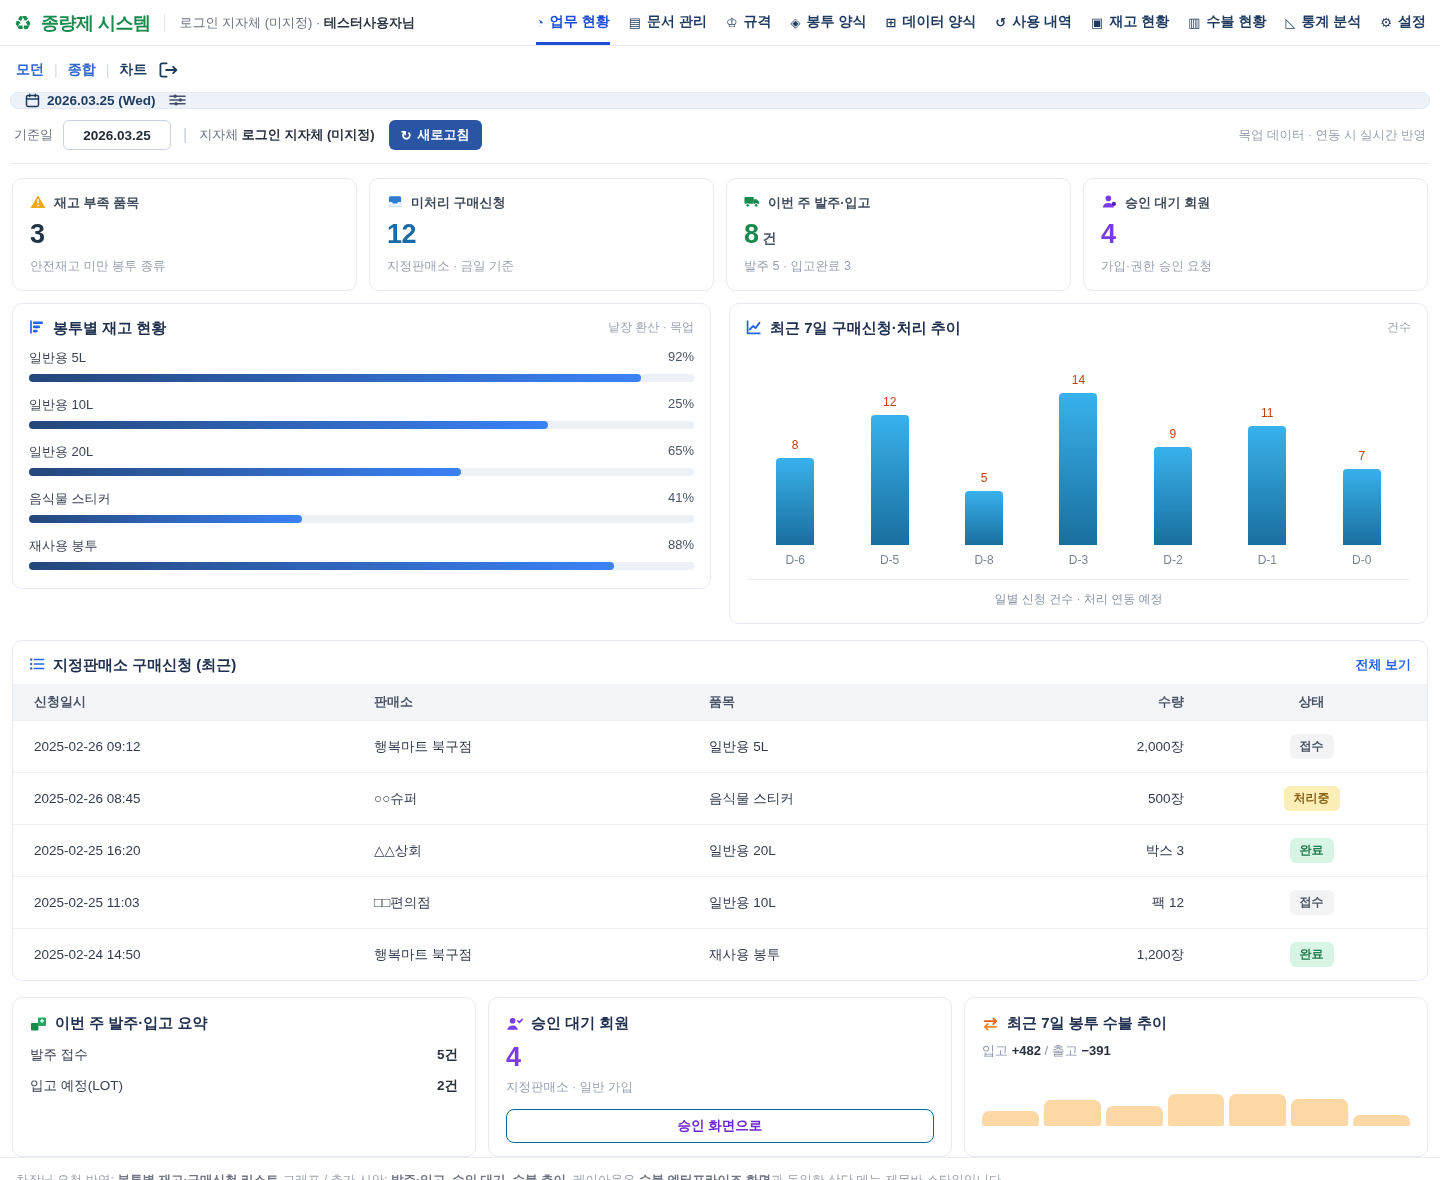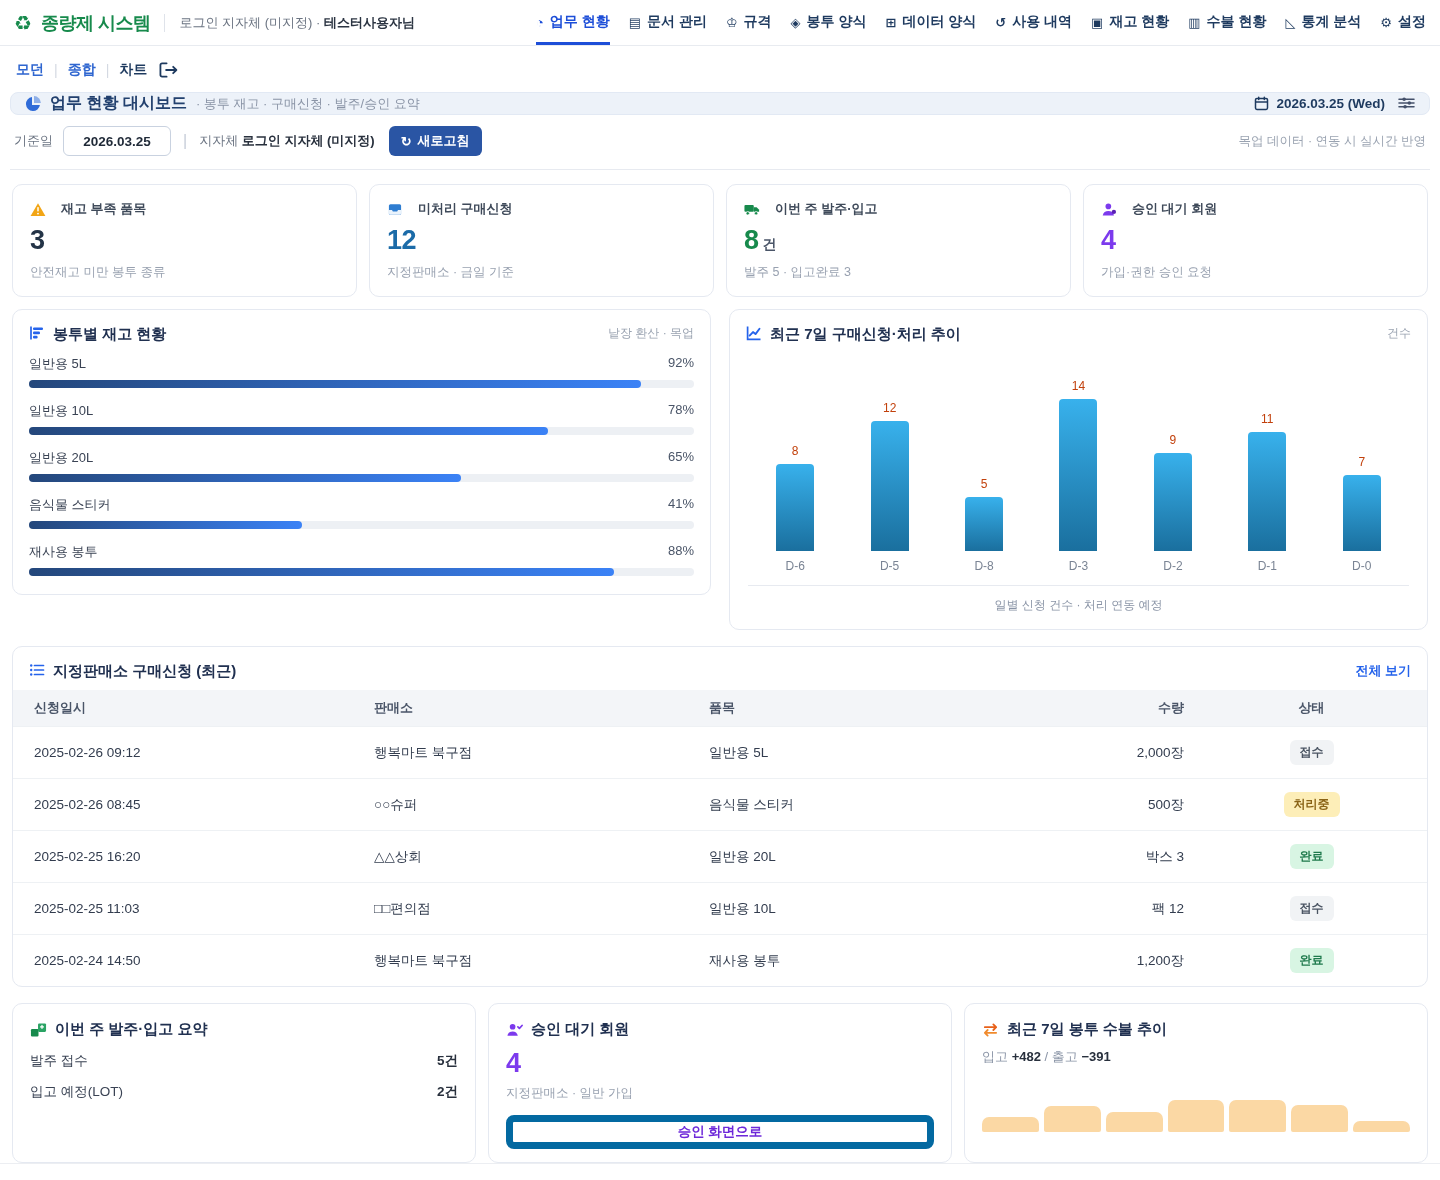--- a/index.html
+++ b/index.html
@@ -36,21 +36,21 @@
 .f-label{font-size:13px;color:#6b7482}
 .f-input{width:108px;height:30px;border:1px solid #c9d2e0;border-radius:6px;font-family:"Liberation Sans",sans-serif;font-weight:600;font-size:13.5px;color:#1f2937;padding:0 8px;text-align:center}
 .f-divider{color:#c5ccd8;margin:0 2px}
 .f-org{font-size:13px;color:#6b7482}
 .f-org b{color:#28303d}
 .refresh-btn{background:#2a55a4;color:#fff;border:none;border-radius:6px;height:30px;padding:0 12px;font-family:"Liberation Sans",sans-serif;font-weight:600;font-size:13px;display:flex;align-items:center;gap:6px;cursor:pointer;margin-left:4px}
 .f-note{margin-left:auto;font-size:12.5px;color:#9aa3b1}
 
 .kpirow{display:grid;grid-template-columns:repeat(4,1fr);gap:12px;margin:14px 12px 0}
 .kpi{border:1px solid #e5e9f1;border-radius:10px;padding:15px 17px;background:#fff}
-.kpi-head{display:flex;align-items:center;gap:15px;font-size:13px;color:#3f4a5a;font-weight:600}
+.kpi-head{display:flex;align-items:flex-start;gap:8px;font-size:13px;color:#3f4a5a;font-weight:600}
 .kpi-ic svg{width:16px;height:15px}
 .kpi-val{font-size:27px;font-weight:bold;margin-top:7px;letter-spacing:-.5px}
 .kpi-suffix{font-size:14px;color:#4a5568;font-weight:600;margin-left:4px}
 .kpi-sub{font-size:12.5px;color:#98a1b0;margin-top:8px}
 
 .panel{border:1px solid #e5e9f1;border-radius:10px;background:#fff}
 .panel-head{display:flex;gap:8px;padding:15px 16px 9px}
 .panel-title{font-size:15px;font-weight:bold;color:#203050}
 .panel-note{margin-left:auto;font-size:12px;color:#9aa3b1}
 .midrow{display:grid;grid-template-columns:1fr 1fr;gap:18px;margin:12px 12px 0;align-items:start}
@@ -84,21 +84,21 @@
 .badge.green{background:#d8f5e3;color:#1f7a4d}
 
 .botrow{display:grid;grid-template-columns:1fr 1fr 1fr;gap:12px;margin:16px 12px 0}
 .bot-panel{border:1px solid #e5e9f1;border-radius:10px;background:#fff;padding:16px 17px;height:160px}
 .bp-head{display:flex;align-items:center;gap:8px;font-size:15px;font-weight:bold;color:#203050}
 .ord-row{display:flex;justify-content:space-between;font-size:13.5px;color:#3a4354;margin-top:13px}
 .ord-val{font-weight:bold;color:#28303d}
 .ord-val.green{color:#15803d}
 .appr-val{font-size:27px;font-weight:bold;color:#7c3aed;margin-top:9px}
 .appr-sub{font-size:12.5px;color:#98a1b0;margin-top:6px}
-.appr-btn{margin-top:13px;width:100%;height:34px;border:7px solid #0369a1;background:#fff;border-radius:8px;color:#6d28d9;font-family:Liberation Serif, serif;font-weight:600;font-size:13.5px;cursor:pointer}
+.appr-btn{margin-top:13px;width:100%;height:34px;border:1px solid #0369a1;background:#fff;border-radius:8px;color:#6d28d9;font-family:Liberation Sans, sans-serif;font-weight:600;font-size:13.5px;cursor:pointer}
 .flow-sub{font-size:13px;color:#8a94a6;margin-top:9px}
 .flow-sub b{color:#28303d}
 .flow-bars{display:flex;align-items:flex-end;gap:5px;height:36px;margin-top:30px}
 .flow-bar{flex:1;background:#fbd8a4;border-radius:7px 7px 2px 2px}
 
 .footnote{margin-top:auto;border-top:1px solid #eceef2;padding:14px 16px 16px;font-size:12.5px;color:#9aa0ac}
 .footnote b{color:#707684}
 </style>
 </head>
 <body>
@@ -167,30 +167,20 @@
     </span>
   <span class="logout-ic">
     <svg width="19" height="16" viewBox="0 0 20 16">
         <path d="M8 1H3.2A1.7 1.7 0 0 0 1.5 2.7v10.6A1.7 1.7 0 0 0 3.2 15H8" stroke="#1e3a5f" stroke-width="1.9" fill="none" stroke-linecap="round"></path>
         <path d="M7.5 8h10.8m0 0-3.4-3.4M18.3 8l-3.4 3.4" stroke="#1e3a5f" stroke-width="1.9" fill="none" stroke-linecap="round" stroke-linejoin="round"></path>
       </svg>
   </span>
 </div>
 
 <div class="titlebar">
-  <div class="tb-left">
-    <span>
-      <svg width="16" height="16" viewBox="0 0 16 16">
-          <path d="M7 1.1A7 7 0 1 0 14.9 9H7z" fill="#2f6bd8"></path>
-          <path d="M9 .1A7 7 0 0 1 15.9 7H9z" fill="#2f6bd8" opacity=".5"></path>
-        </svg>
-    </span>
-    <span class="tb-title">업무 현황 대시보드</span>
-    <span class="tb-sub">· 봉투 재고 · 구매신청 · 발주/승인 요약</span>
-  </div>
   <div class="tb-right">
     <span class="tb-date">
       <span>
         <svg width="15" height="15" viewBox="0 0 16 16">
             <rect x="1.6" y="2.6" width="12.8" height="11.8" rx="1.5" fill="none" stroke="#1e3a5f" stroke-width="1.6"></rect>
             <path d="M1.6 6.4h12.8" stroke="#1e3a5f" stroke-width="1.6"></path>
             <path d="M5 1.2v2.6M11 1.2v2.6" stroke="#1e3a5f" stroke-width="1.6" stroke-linecap="round"></path>
           </svg>
       </span>
       <span>2026.03.25 (Wed)</span>
@@ -300,21 +290,21 @@
             <span>일반용 5L</span>
             <span class="inv-pct">92%</span>
           </div>
           <div class="inv-track">
             <div class="inv-fill" style="width: 92%;"></div>
           </div>
         </div>
         <div class="inv-row">
           <div class="inv-line">
             <span>일반용 10L</span>
-            <span class="inv-pct">78%</span>
+            <span class="inv-pct">25%</span>
           </div>
           <div class="inv-track">
             <div class="inv-fill" style="width: 78%;"></div>
           </div>
         </div>
         <div class="inv-row">
           <div class="inv-line">
             <span>일반용 20L</span>
             <span class="inv-pct">65%</span>
           </div>

